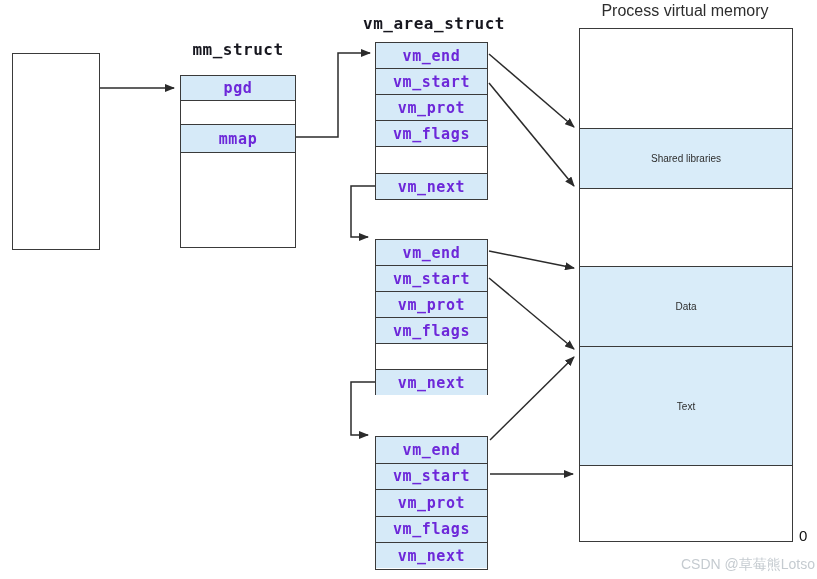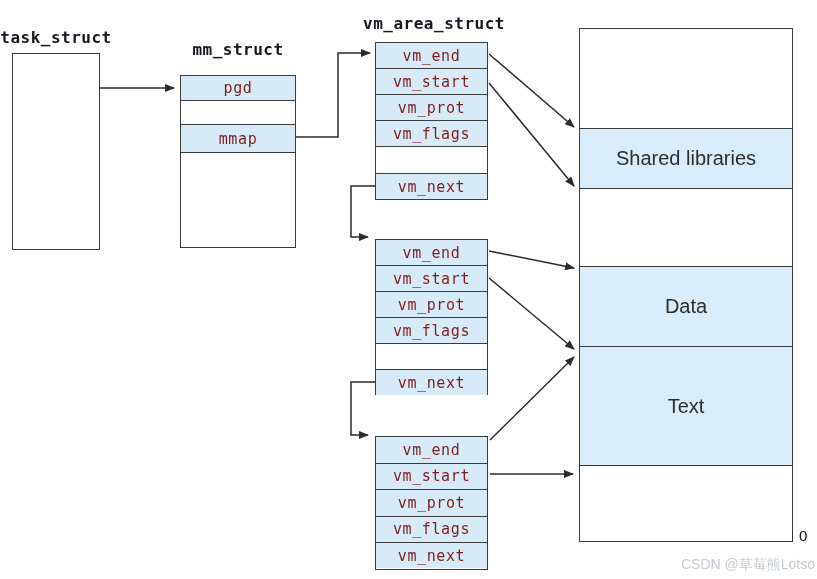--- a/index.html
+++ b/index.html
@@ -32,35 +32,35 @@
     position: absolute;
     box-sizing: border-box;
     border: 1.6px solid #3a3a3a;
     background: #ffffff;
   }
   .cell {
     box-sizing: border-box;
     display: flex;
     align-items: center;
     justify-content: center;
-    font-weight: normal;
+    font-weight: bold;
     font-size: 15px;
     letter-spacing: 0.6px;
-    color: #7f1d1d;
+    color: #6d28d9;
   }
   .hl { background: #d6eaf8; }
   .bdrb { border-bottom: 1.5px solid #3a3a3a; }
   .bdrt { border-top: 1.5px solid #3a3a3a; }
   .region {
     box-sizing: border-box;
     display: flex;
     align-items: center;
     justify-content: center;
     font-family: "Liberation Sans", sans-serif;
-    font-size: 20px;
+    font-size: 10px;
     color: #2d2d2d;
   }
   .region.blue { background: #d9ecf9; }
   svg.arrows {
     position: absolute;
     left: 0; top: 0;
     width: 817px; height: 579px;
     pointer-events: none;
   }
   .origin {
@@ -75,23 +75,23 @@
     font-size: 14px;
     color: #c5cbd0;
     white-space: nowrap;
   }
 </style>
 </head>
 <body>
 
 <div class="canvas">
 
-  <div class="mono-label" style="left:0px; top:28px; width:112px;">task_struct</div>
   <div class="mono-label" style="left:180px; top:40px; width:116px;">mm_struct</div>
   <div class="mono-label" style="left:356px; top:14px; width:156px;">vm_area_struct</div>
+  <div class="sans-label" style="left:577px; top:2px; width:216px;">Process virtual memory</div>
 
   <div class="box" style="left:12px; top:53px; width:88px; height:197px;">
     <div class="cell" style="height:23px;"></div>
   </div>
 
   <div class="box" style="left:180px; top:75px; width:116px; height:173px;">
     <div class="cell hl bdrb" style="height:25px;">pgd</div>
     <div class="cell bdrb" style="height:24px;"></div>
     <div class="cell hl bdrb" style="height:28px;">mmap</div>
   </div>

